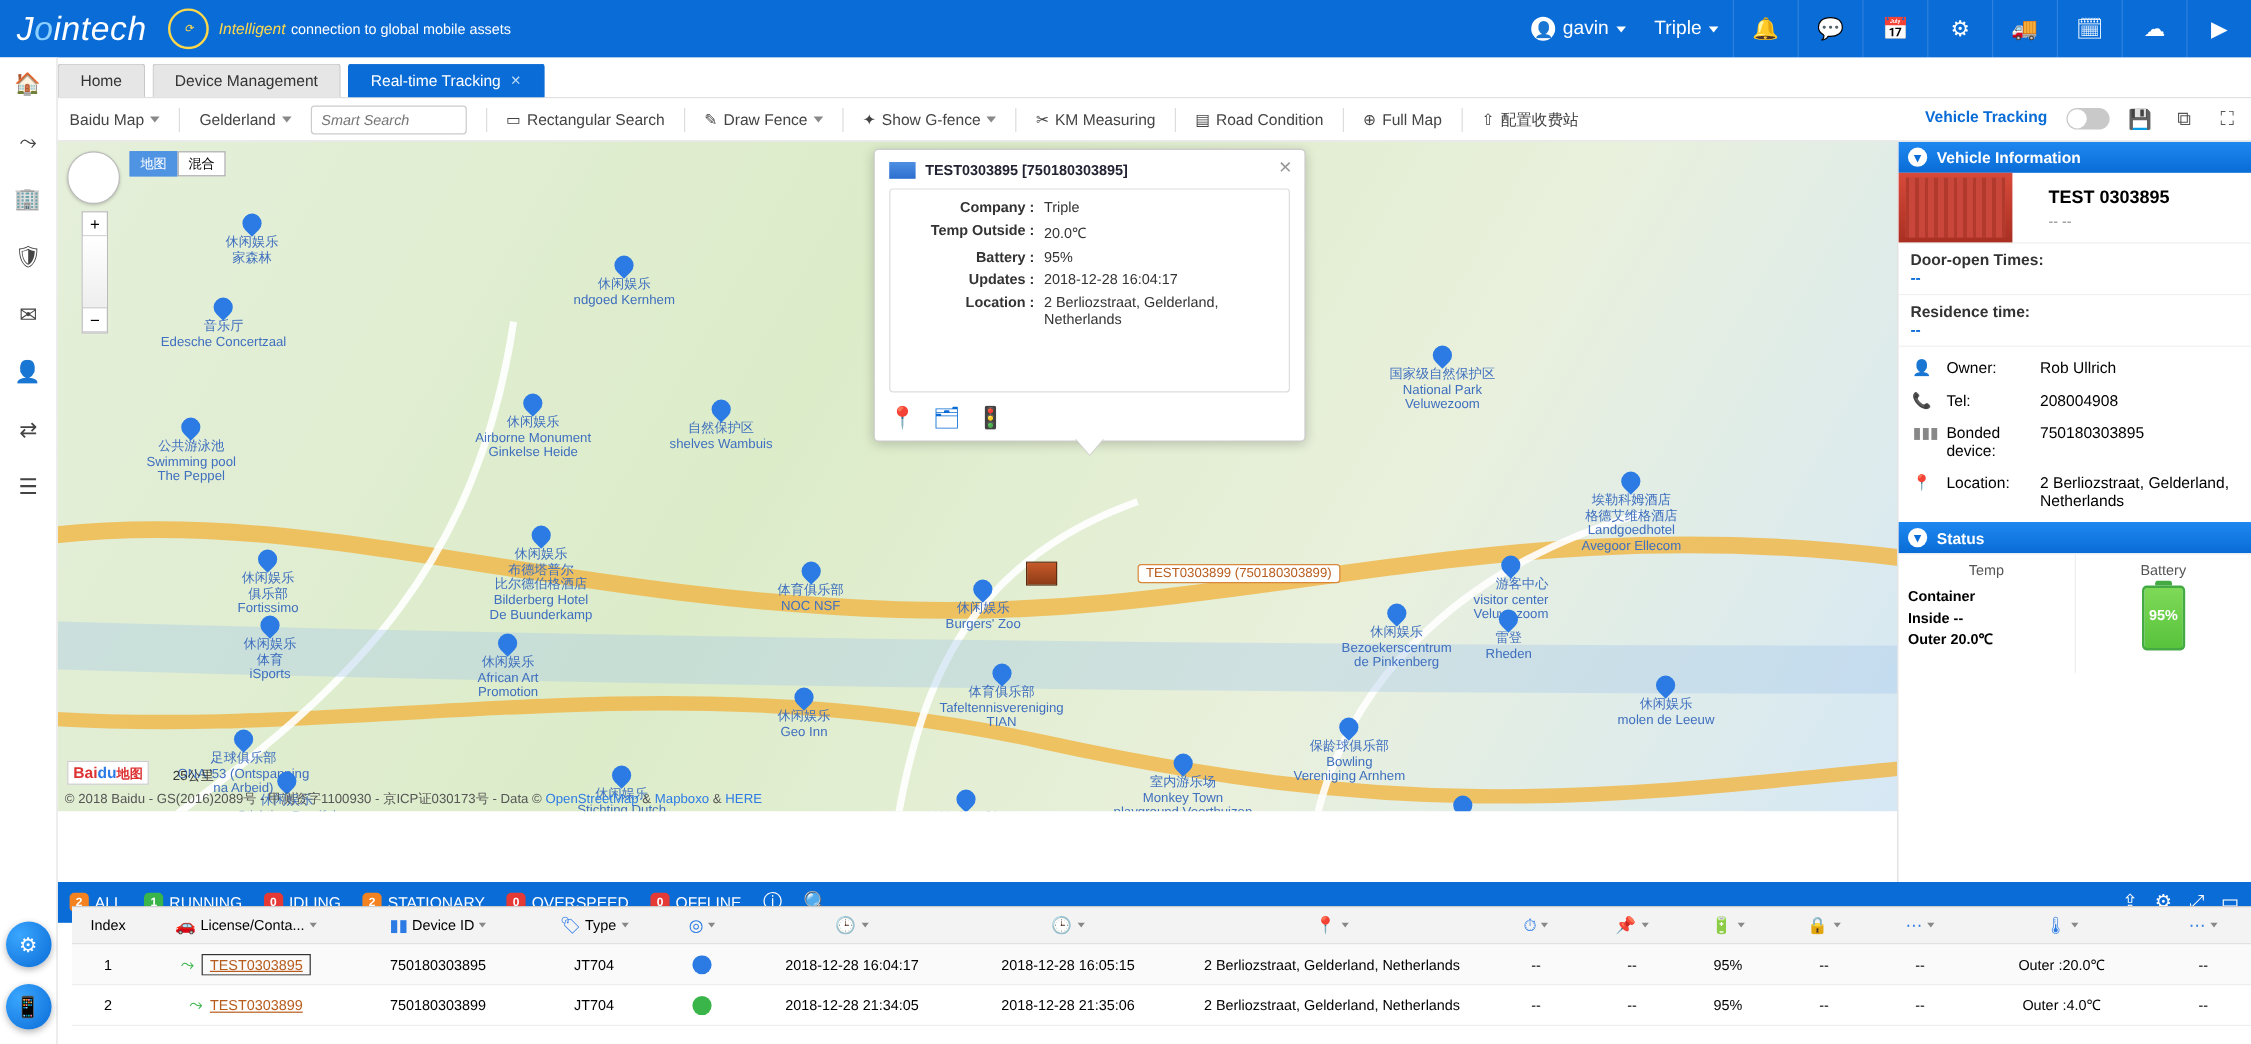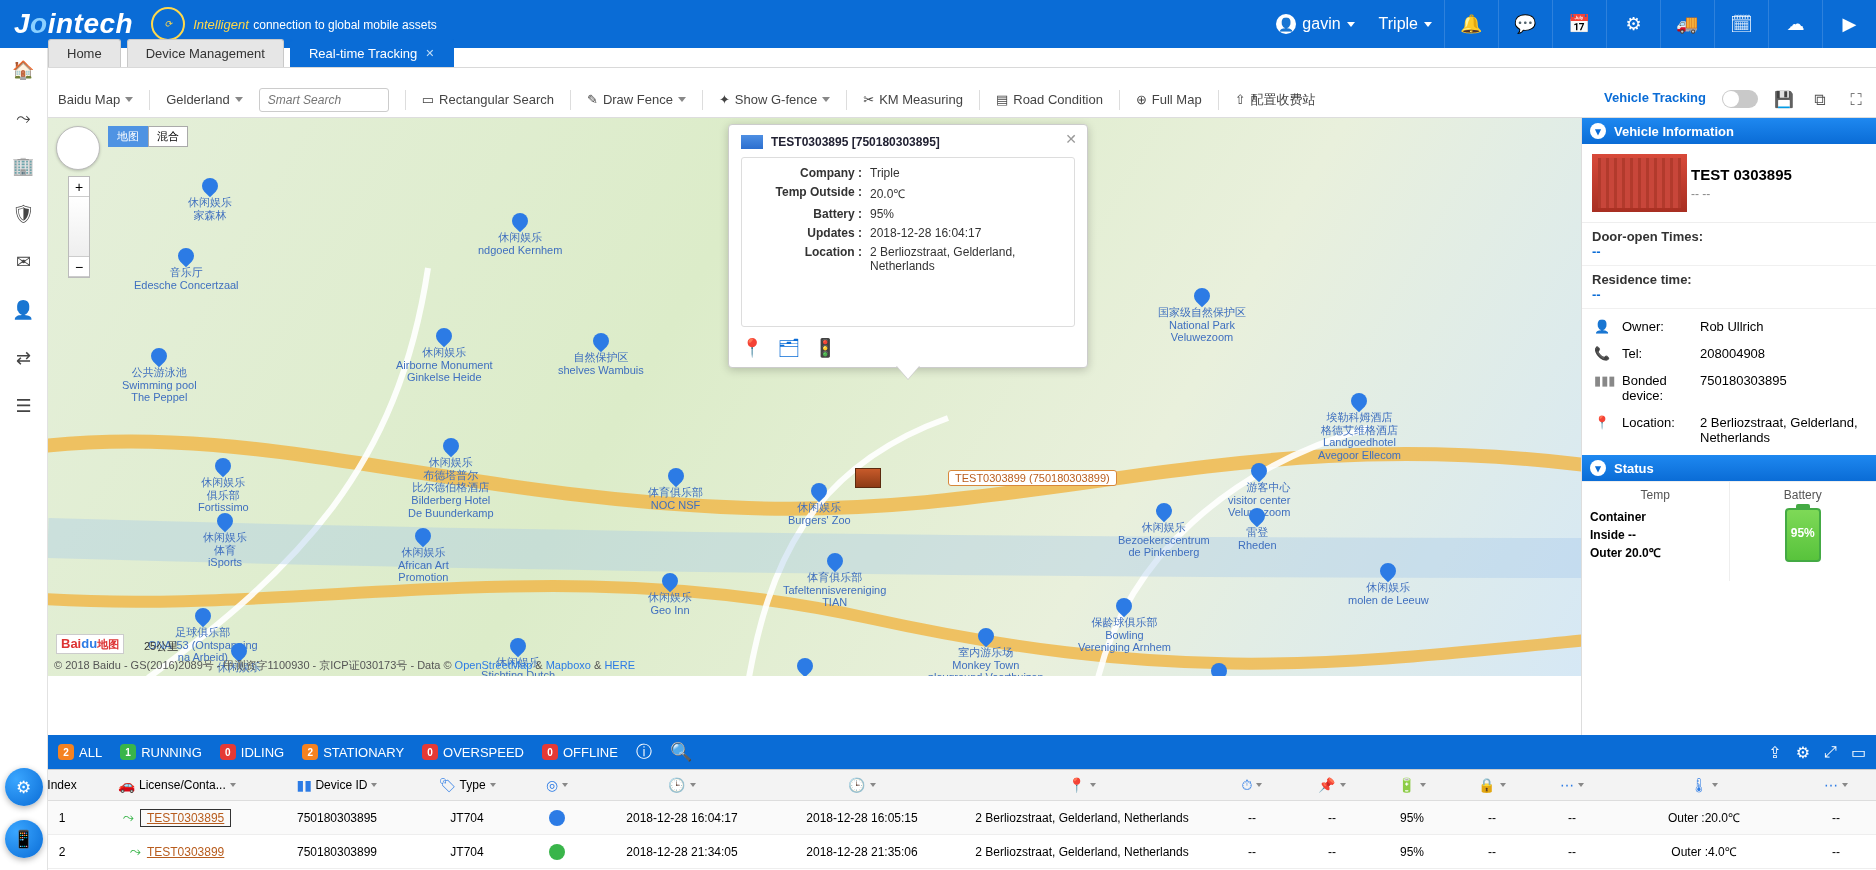--- a/index.html
+++ b/index.html
@@ -1,34 +1,34 @@
 <!DOCTYPE html>
 <html><head>
 <meta charset="utf-8">
 <style>
 * { margin:0; padding:0; box-sizing:border-box; font-family:Arial,Helvetica,sans-serif; }
 html,body { width:1876px; height:870px; overflow:hidden; background:#fff; }
 
 
 .header { height:48px; background:#0a6cd6; display:flex; align-items:center; color:#fff; }
 .logo-area { display:flex; align-items:center; padding:0 14px; white-space:nowrap; }
-.jointech-logo { font-size:28px; font-weight:700; letter-spacing:.5px; font-style:italic; }
+.jointech-logo { font-size:28px; font-weight:400; letter-spacing:.5px; font-style:italic; }
 .jointech-logo .dot { color:#8bd0ff; }
 .intel-wrap { display:flex; align-items:center; margin-left:18px; gap:8px; }
 .intel-badge { width:34px; height:34px; border-radius:50%; border:2px solid #ffd84a; display:flex; align-items:center; justify-content:center; color:#ffd84a; font-size:9px; font-style:italic; }
 .intel-txt { font-style:italic; color:#ffd84a; font-size:13px; }
 .hdr-spacer { flex:1; }
 .hdr-user { display:flex; align-items:center; gap:6px; padding:0 12px; cursor:pointer; }
 .avatar { width:20px; height:20px; border-radius:50%; background:#fff; display:inline-flex; align-items:center; justify-content:center; color:#0a6cd6; font-size:13px; }
 .caret-down { width:0; height:0; border-left:4px solid transparent; border-right:4px solid transparent; border-top:5px solid #fff; }
 .hdr-icons { display:flex; align-items:stretch; height:48px; }
 .hdr-icon-cell { width:54px; display:flex; align-items:center; justify-content:center; border-left:1px solid rgba(255,255,255,.15); cursor:pointer; font-size:18px; }
 
 
-.tabs-row { height:20px; background:#fff; border-bottom:1px solid #d9d9d9; display:flex; align-items:flex-end; padding-left:48px; gap:0; }
+.tabs-row { height:34px; background:#fff; border-bottom:1px solid #d9d9d9; display:flex; align-items:flex-end; padding-left:48px; gap:0; }
 .tab { height:28px; padding:0 18px; display:inline-flex; align-items:center; font-size:13px; color:#333; background:#e6e6e6; border:1px solid #c9c9c9; border-bottom:0; border-radius:3px 3px 0 0; margin-right:6px; cursor:pointer; position:relative; }
 .tab.active { background:#0a6cd6; color:#fff; border-color:#0a6cd6; }
 .tab .close-x { margin-left:8px; font-size:11px; color:#bfdcf6; }
 
 
 .left-rail { position:absolute; top:48px; left:0; width:48px; bottom:0; background:#fff; border-right:1px solid #e2e2e2; display:flex; flex-direction:column; align-items:center; padding-top:6px; gap:16px; z-index:5; }
 .rail-btn { width:48px; height:32px; display:flex; align-items:center; justify-content:center; color:#444; font-size:18px; cursor:pointer; }
 .rail-circle-btn { width:38px; height:38px; border-radius:50%; background:radial-gradient(circle at 30% 30%,#3aa6ff,#0a6cd6); color:#fff; display:flex; align-items:center; justify-content:center; font-size:17px; box-shadow:0 2px 6px rgba(0,0,0,.3); cursor:pointer; }
 .rail-bottom { margin-top:auto; margin-bottom:12px; display:flex; flex-direction:column; gap:14px; align-items:center; }
 
@@ -78,21 +78,21 @@
 .co-row .k { width:110px; text-align:right; margin-right:8px; font-weight:600; color:#333; }
 .co-row .v { flex:1; color:#333; }
 .co-actions { display:flex; gap:14px; margin-top:10px; color:#0a6cd6; font-size:18px; }
 .co-actions span { cursor:pointer; }
 .callout::after { content:''; position:absolute; bottom:-12px; left:50%; transform:translateX(-50%); width:0; height:0; border-left:12px solid transparent; border-right:12px solid transparent; border-top:14px solid #fff; filter:drop-shadow(0 1px 0 #ccc); }
 
 
 .side { position:absolute; top:118px; right:0; width:295px; bottom:135px; background:#fff; display:flex; flex-direction:column; border-left:1px solid #ddd; overflow:hidden; }
 .panel-hdr { height:26px; background:linear-gradient(#1e88f0,#0a6cd6); color:#fff; display:flex; align-items:center; gap:8px; padding:0 8px; font-size:13px; font-weight:600; }
 .panel-hdr .chev { width:16px; height:16px; border-radius:50%; background:#fff; color:#0a6cd6; display:inline-flex; align-items:center; justify-content:center; font-size:11px; }
-.vi-top { display:flex; align-items:center; gap:4px; padding:10px; border-bottom:1px solid #eee; }
+.vi-top { display:flex; align-items:center; gap:30px; border-bottom:1px solid #eee; }
 .container-img { width:95px; height:58px; background:linear-gradient(#d84a3a,#a82f22); position:relative; }
 .container-img::before { content:''; position:absolute; inset:4px 6px; background:repeating-linear-gradient(90deg,#b23a2c 0 3px,#c8463a 3px 8px); }
 .vi-name { font-weight:700; font-size:15px; }
 .vi-sub { color:#888; font-size:12px; margin-top:4px; }
 .vi-row { display:flex; padding:6px 10px; font-size:13px; color:#333; border-bottom:1px solid #f0f0f0;flex-direction:column; }
 .vi-row .lbl { width:115px; font-weight:700; }
 .vi-row .val { flex:1; color:#0a6cd6; font-weight:600; }
 .vi-row .val.dash { color:#0a6cd6; }
 .vi-details { padding:4px 0; }
 .vi-details .drow { display:flex; align-items:flex-start; gap:10px; padding:6px 12px; font-size:13px; }
@@ -111,21 +111,21 @@
 
 
 .filter-bar { position:absolute; left:48px; right:0; bottom:101px; height:34px; background:#0a6cd6; color:#fff; display:flex; align-items:center; padding:0 10px; font-size:13px; gap:18px; }
 .filter-chip { display:inline-flex; align-items:center; gap:5px; cursor:pointer; }
 .badge-dot { width:16px; height:16px; border-radius:4px; display:inline-flex; align-items:center; justify-content:center; font-size:10px; font-weight:700; }
 .b-orange { background:#f58220; } .b-green { background:#39b54a; } .b-red { background:#e53935; }
 .fb-right { margin-left:auto; display:flex; align-items:center; gap:14px; font-size:16px; }
 .fb-right span { cursor:pointer; }
 
 
-.tbl { position:absolute; left:32px; right:0; bottom:0; height:101px; background:#fff; font-size:12px; }
+.tbl { position:absolute; left:60px; right:0; bottom:0; height:115px; background:#fff; font-size:12px; }
 .tbl-head { display:flex; height:32px; background:#f3f3f3; border-top:1px solid #ccc; border-bottom:1px solid #ddd; align-items:center; }
 .tbl-head .cell, .tbl-row .cell { padding:0 8px; display:flex; align-items:center; justify-content:center; white-space:nowrap; overflow:hidden; }
 .tbl-row { display:flex; height:34px; border-bottom:1px solid #eee; align-items:center; }
 .tbl-row:nth-child(odd){ background:#fafafa; }
 .c-idx{width:60px;} .c-lic{width:170px;justify-content:flex-start;} .c-dev{width:150px;} .c-type{width:110px;} .c-stat{width:70px;} .c-t1{width:180px;} .c-t2{width:180px;} .c-loc{width:260px;} .c-g1{width:80px;} .c-g2{width:80px;} .c-batt{width:80px;} .c-lock{width:80px;} .c-d1{width:80px;} .c-temp{flex:1;} .c-d2{width:80px;}
 .link-box { border:1px solid #333; padding:1px 6px; color:#b85c1d; text-decoration:underline; cursor:pointer; font-size:12px; }
 .link-plain { color:#b85c1d; text-decoration:underline; cursor:pointer; }
 .stat-dot { width:16px; height:16px; border-radius:50%; display:inline-block; }
 .sd-blue{background:#2c7be5;} .sd-green{background:#39b54a;}
 .th-ico { color:#2c7be5; font-size:14px; }

